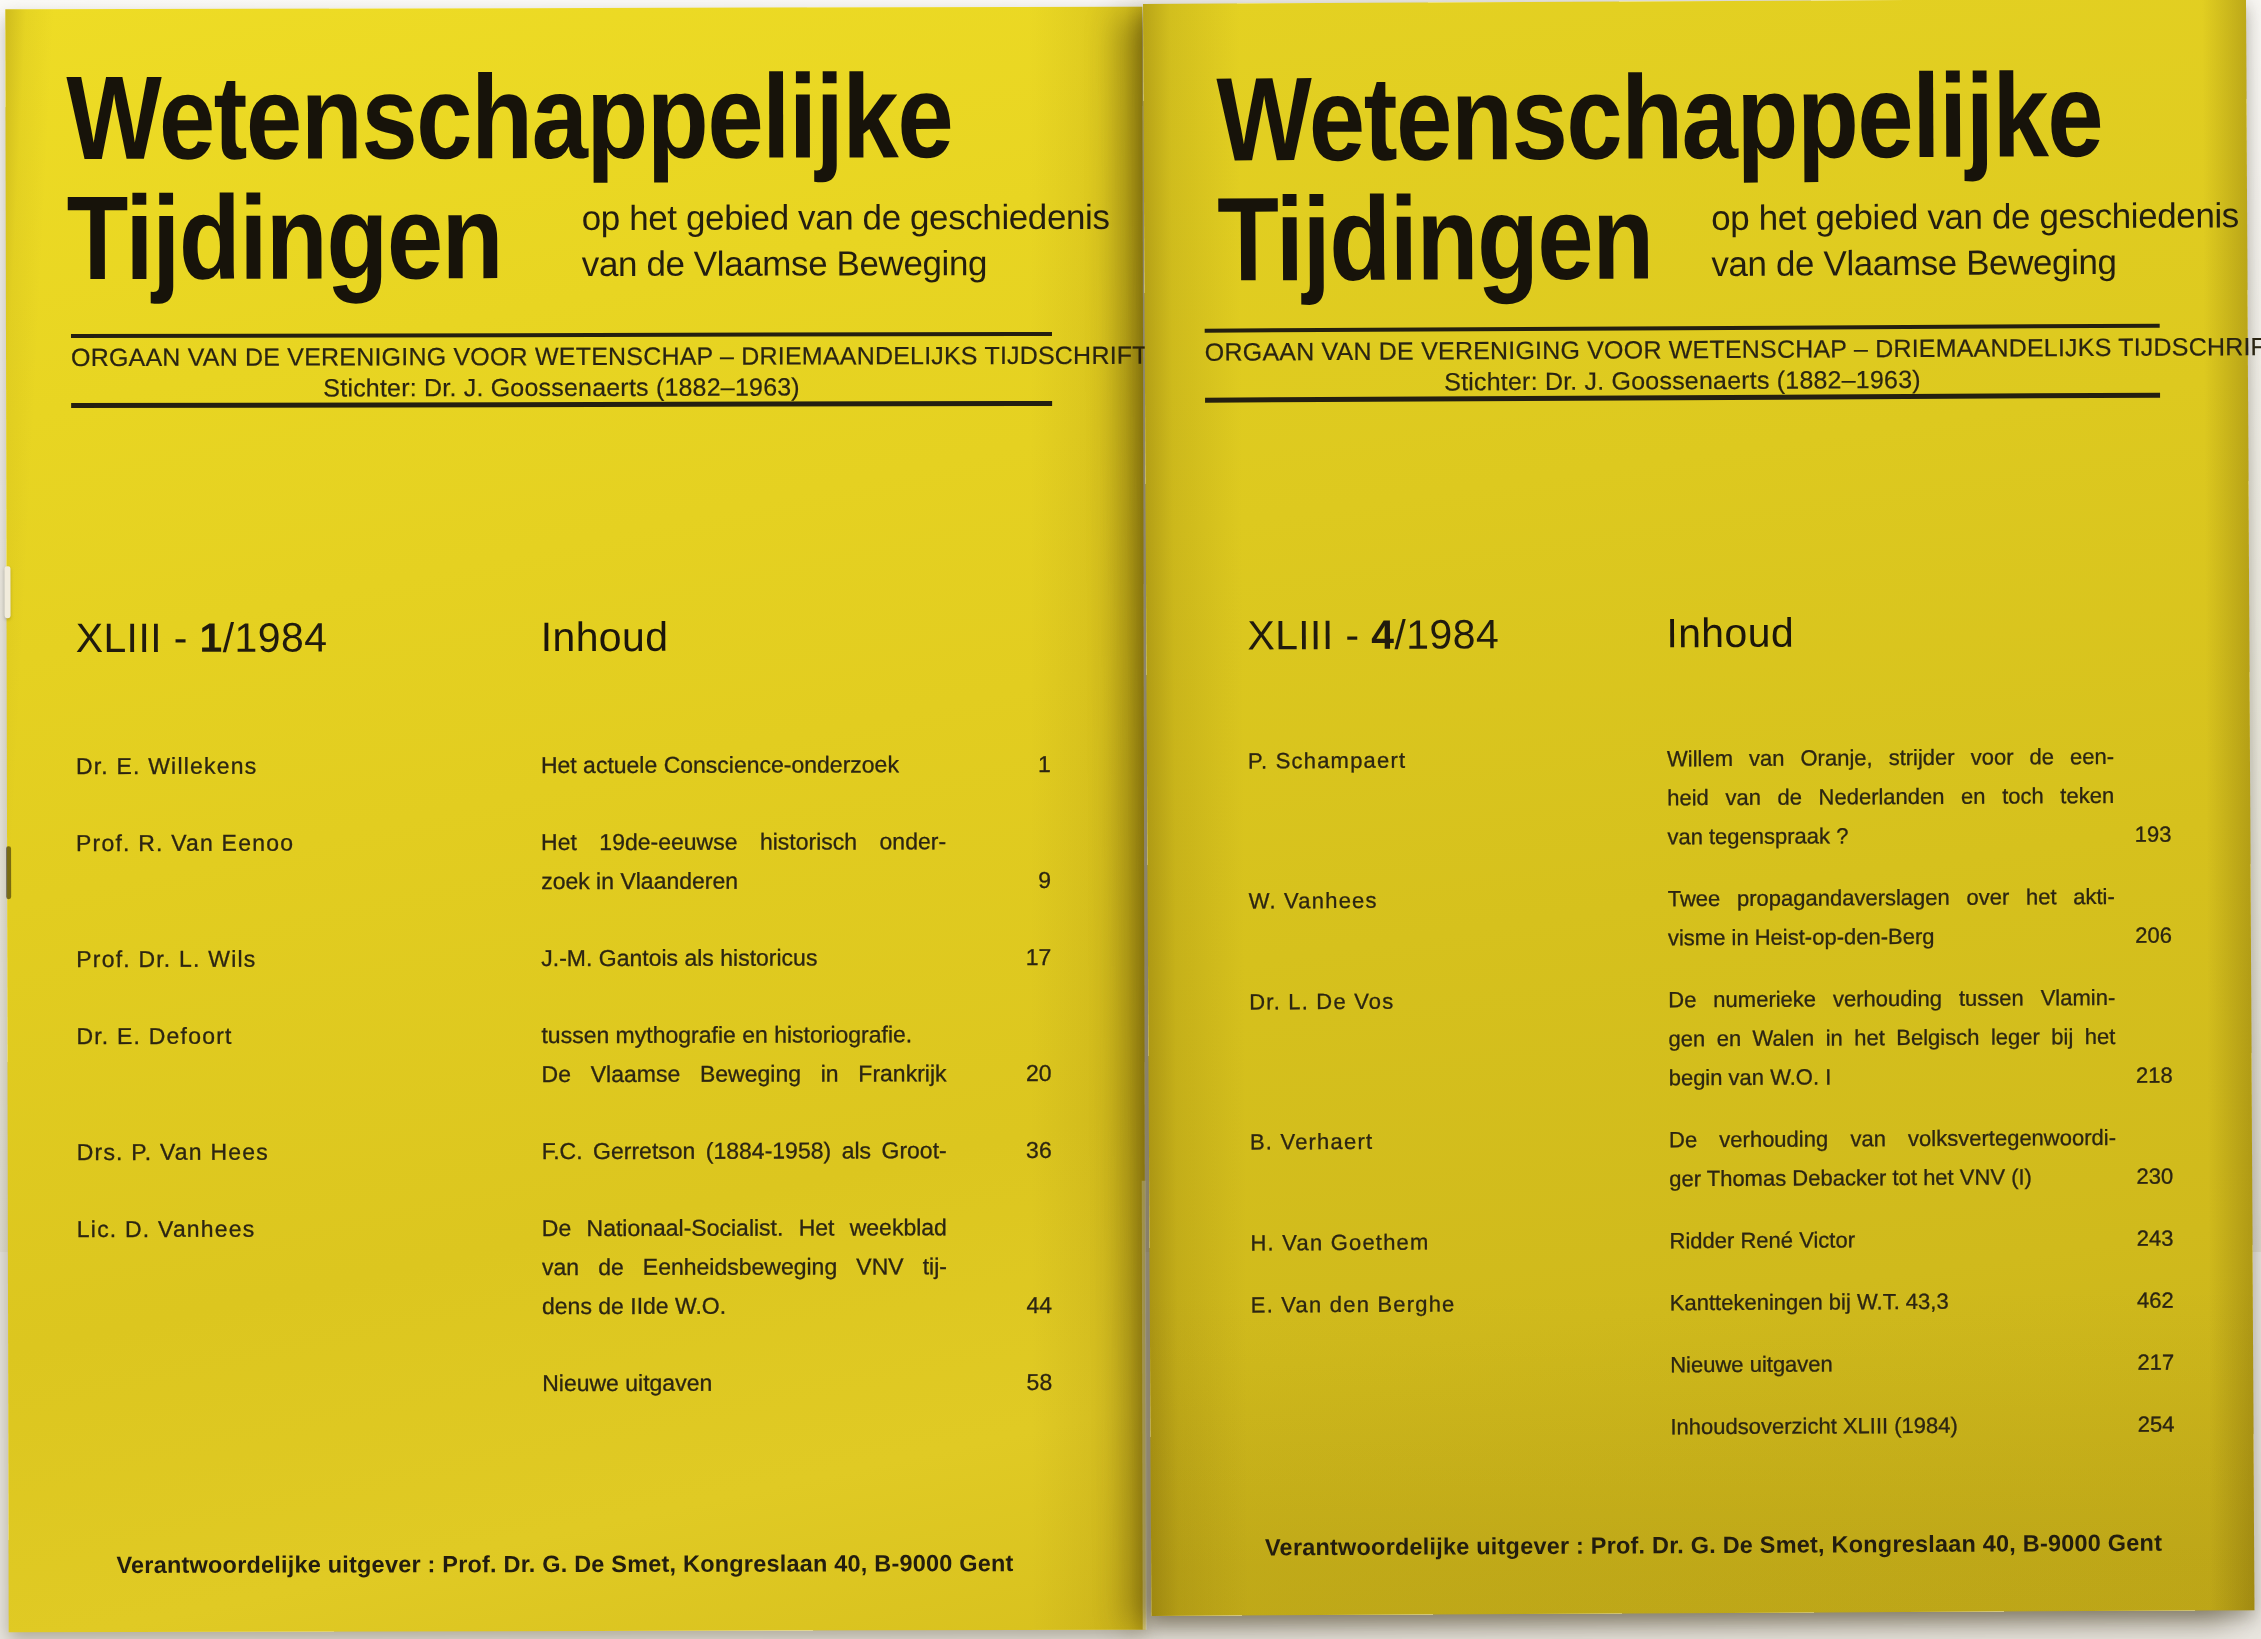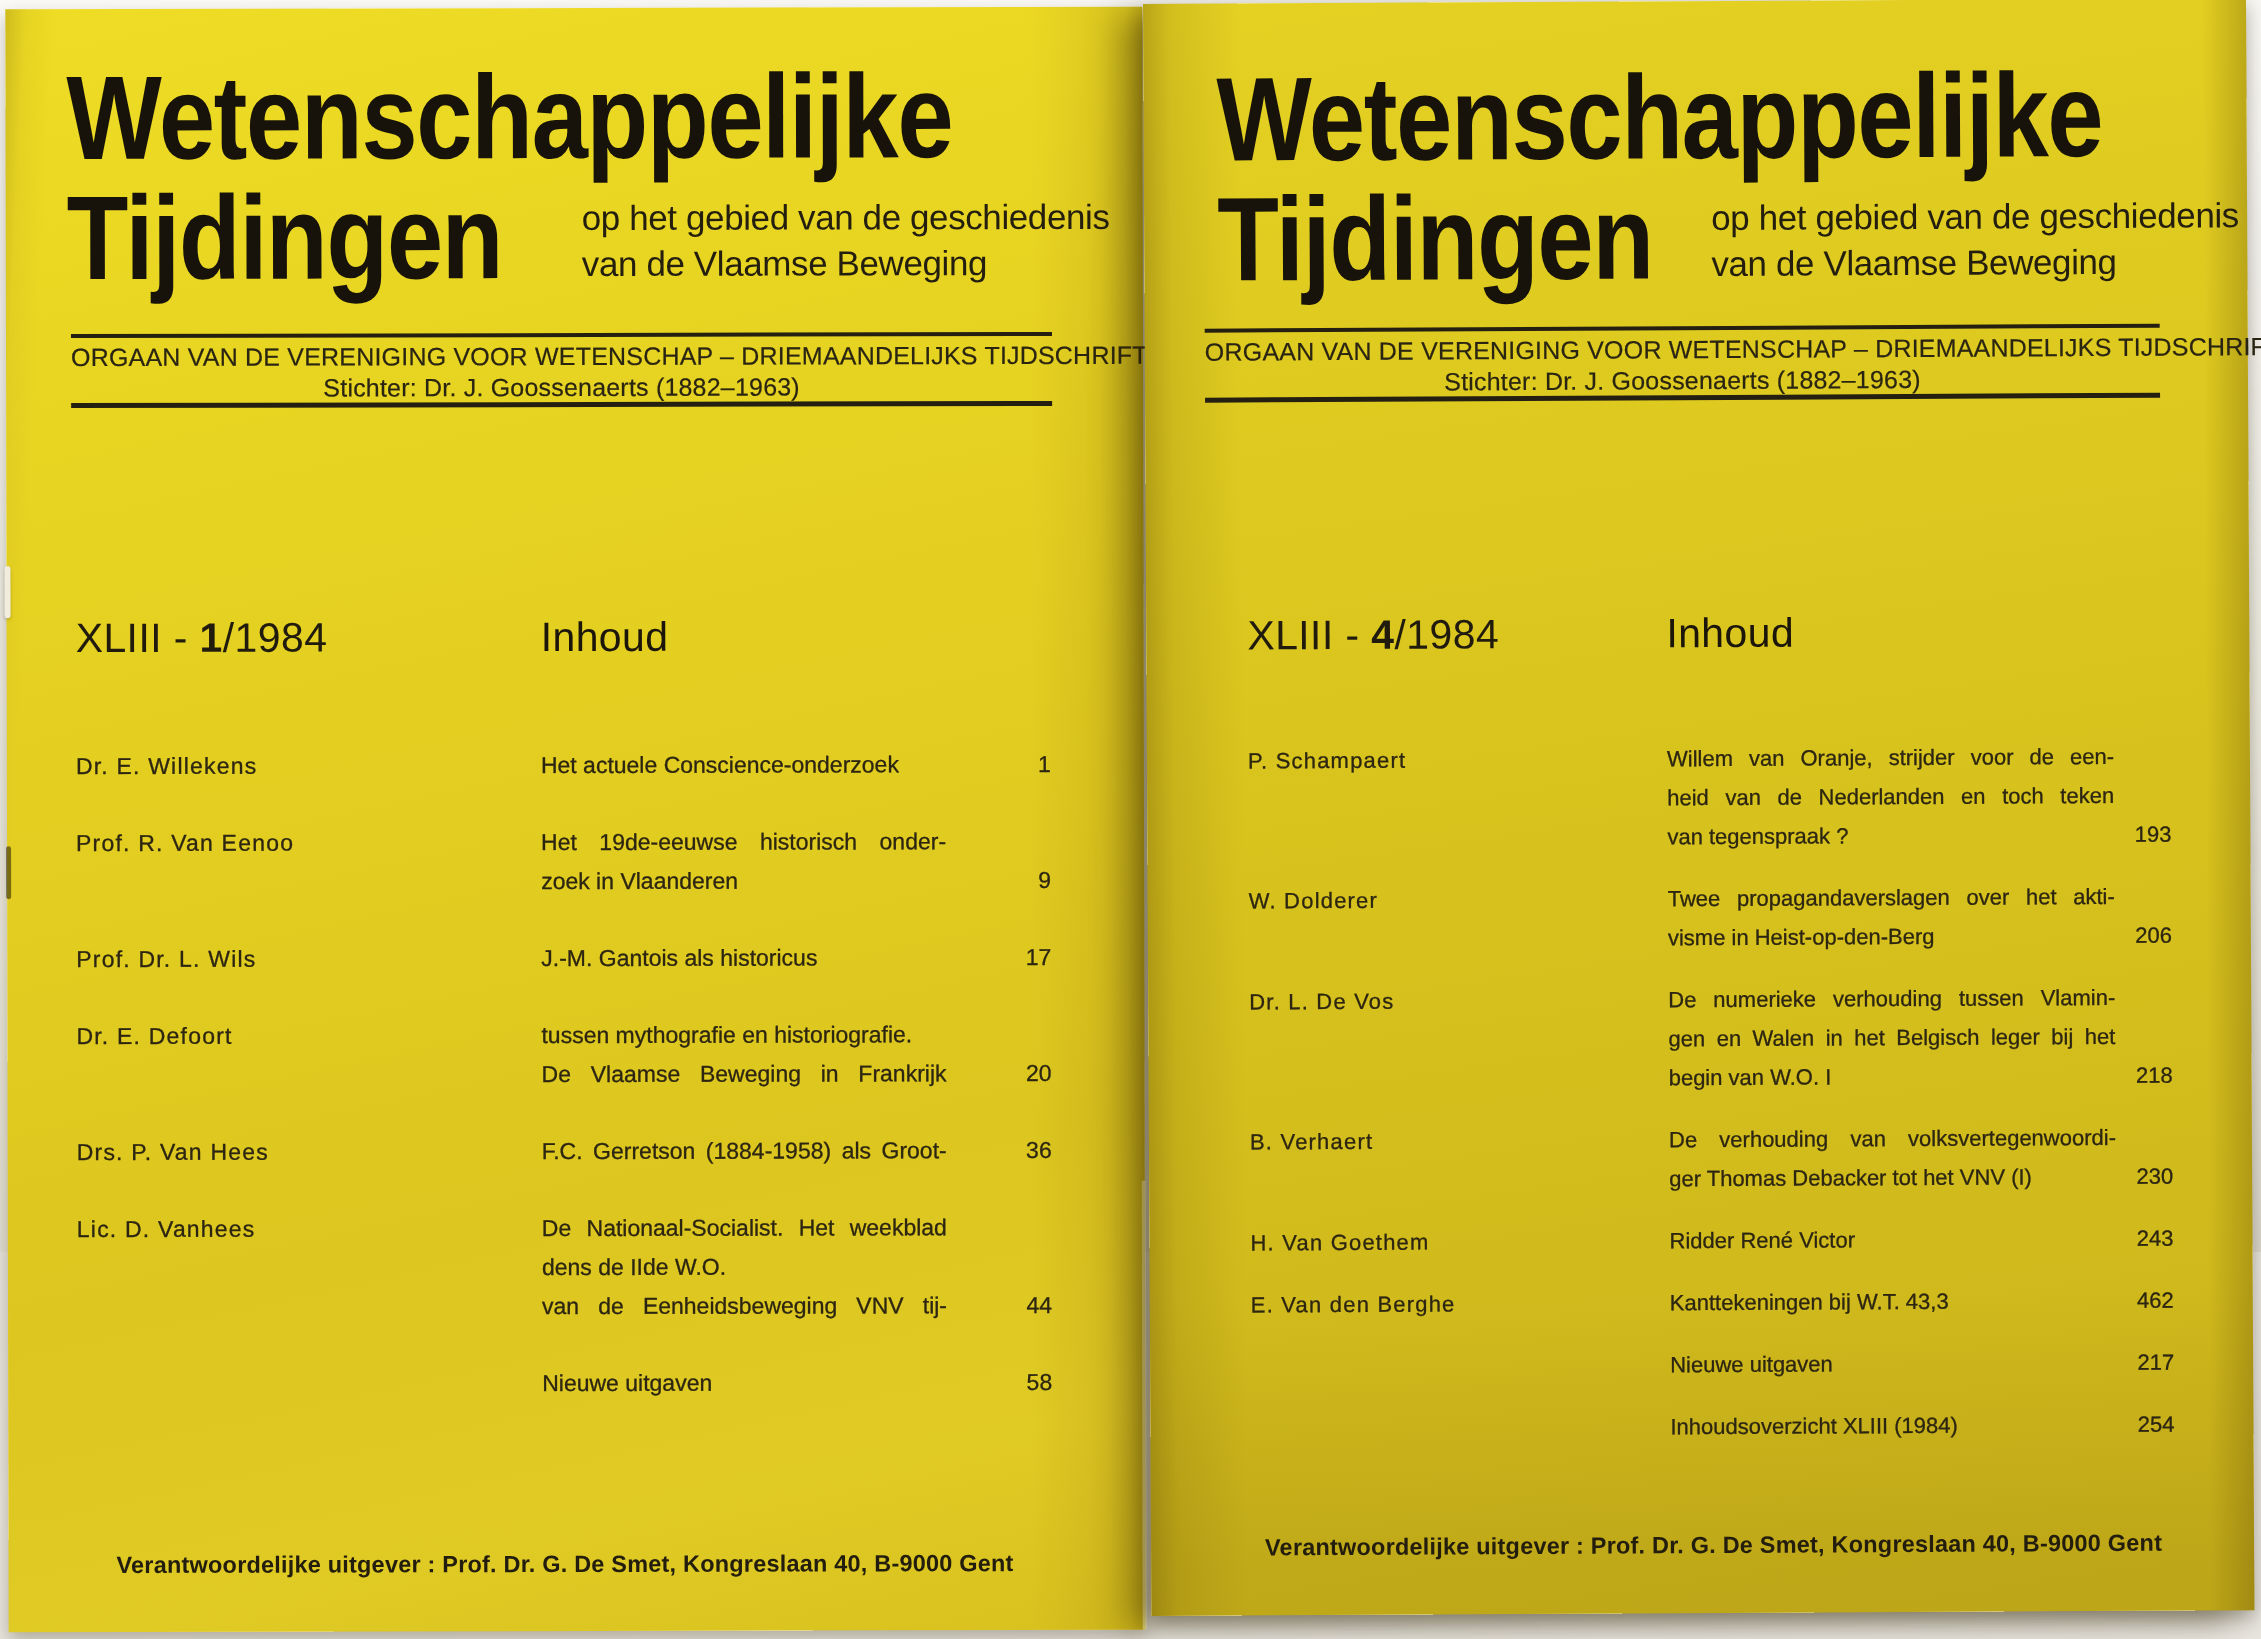--- a/index.html
+++ b/index.html
@@ -147,22 +147,22 @@
         <span class="toc-author">Drs. P. Van Hees</span>
         <div class="toc-title">
           <div class="tl jl">F.C. Gerretson (1884-1958) als Groot-</div>
         </div>
         <span class="toc-page">36</span>
       </div>
       <div class="toc-row">
         <span class="toc-author">Lic. D. Vanhees</span>
         <div class="toc-title">
           <div class="tl jl">De Nationaal-Socialist. Het weekblad</div>
+          <div class="tl jl">van de Eenheidsbeweging VNV tij-</div>
           <div class="tl">dens de IIde W.O.</div>
-          <div class="tl jl">van de Eenheidsbeweging VNV tij-</div>
         </div>
         <span class="toc-page">44</span>
       </div>
       <div class="toc-row">
         <span class="toc-author"></span>
         <div class="toc-title">
           <div class="tl">Nieuwe uitgaven</div>
         </div>
         <span class="toc-page">58</span>
       </div>
@@ -194,21 +194,21 @@
       <div class="toc-row">
         <span class="toc-author">P. Schampaert</span>
         <div class="toc-title">
           <div class="tl jl">Willem van Oranje, strijder voor de een-</div>
           <div class="tl jl">heid van de Nederlanden en toch teken</div>
           <div class="tl">van tegenspraak ?</div>
         </div>
         <span class="toc-page">193</span>
       </div>
       <div class="toc-row">
-        <span class="toc-author">W. Dolderer</span>
+        <span class="toc-author">W. Vanhees</span>
         <div class="toc-title">
           <div class="tl jl">Twee propagandaverslagen over het akti-</div>
           <div class="tl">visme in Heist-op-den-Berg</div>
         </div>
         <span class="toc-page">206</span>
       </div>
       <div class="toc-row">
         <span class="toc-author">Dr. L. De Vos</span>
         <div class="toc-title">
           <div class="tl jl">De numerieke verhouding tussen Vlamin-</div>

